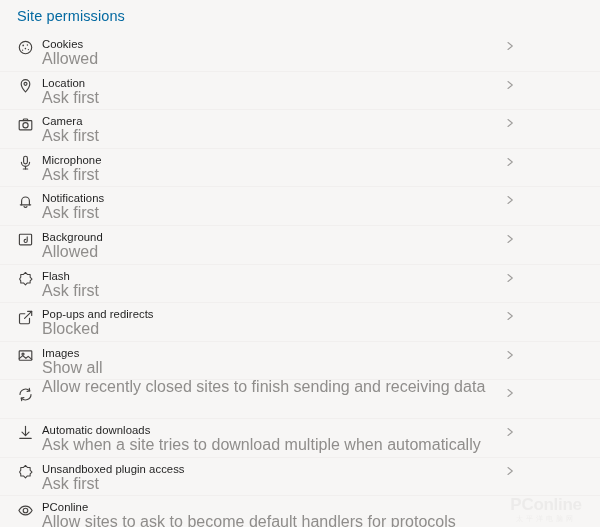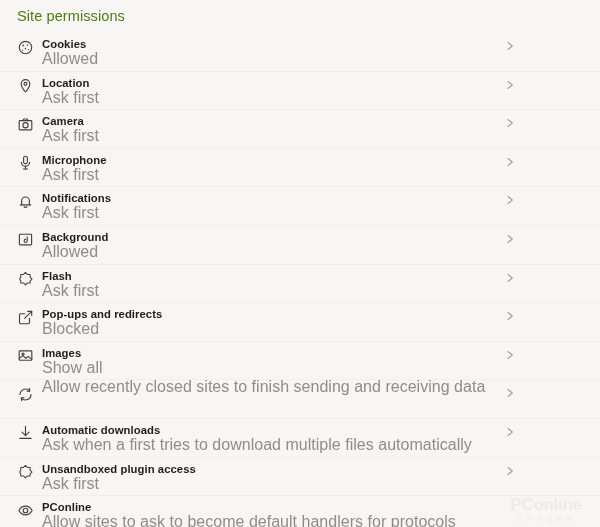--- a/index.html
+++ b/index.html
@@ -21,21 +21,21 @@
     width: 600px;
     height: 527px;
     box-sizing: border-box;
   }
 
   .page-title {
     position: absolute;
     left: 17px;
     top: 6px;
     font-size: 14.5px;
-    color: #4d7c0f;
+    color: #0369a1;
     font-weight: 400;
     letter-spacing: 0.1px;
     line-height: 20px;
   }
 
   .perm-list {
     position: absolute;
     left: 0;
     top: 33px;
     width: 600px;
@@ -79,21 +79,21 @@
 
   .row-text {
     position: absolute;
     left: 42px;
     top: 0;
     right: 40px;
   }
 
   .row-label {
     font-size: 11.3px;
-    font-weight: bold;
+    font-weight: normal;
     color: #1f1f1f;
     line-height: 15px;
     padding-top: 4px;
     letter-spacing: 0.05px;
   }
 
   .row-sub {
     font-size: 16px;
     color: #8f8d8b;
     line-height: 14px;
@@ -336,21 +336,21 @@
       <div class="perm-row">
         <div class="row-icon">
           <svg viewBox="0 0 15 15" xmlns="http://www.w3.org/2000/svg">
             <path d="M7.5 1.4v9.0"></path>
             <path d="M4.0 7.2l3.5 3.4 3.5-3.4"></path>
             <path d="M1.8 13.4h11.4"></path>
           </svg>
         </div>
         <div class="row-text">
           <div class="row-label">Automatic downloads</div>
-          <div class="row-sub">Ask when a first tries to download multiple files automatically</div>
+          <div class="row-sub">Ask when a site tries to download multiple when automatically</div>
         </div>
         <div class="row-chevron">
           <svg viewBox="0 0 13 12" xmlns="http://www.w3.org/2000/svg">
             <path d="M4.3 2.2L9.0 6.0 4.3 9.8"></path>
           </svg>
         </div>
       </div>
       <div class="perm-row">
         <div class="row-icon">
           <svg viewBox="0 0 15 15" xmlns="http://www.w3.org/2000/svg">

